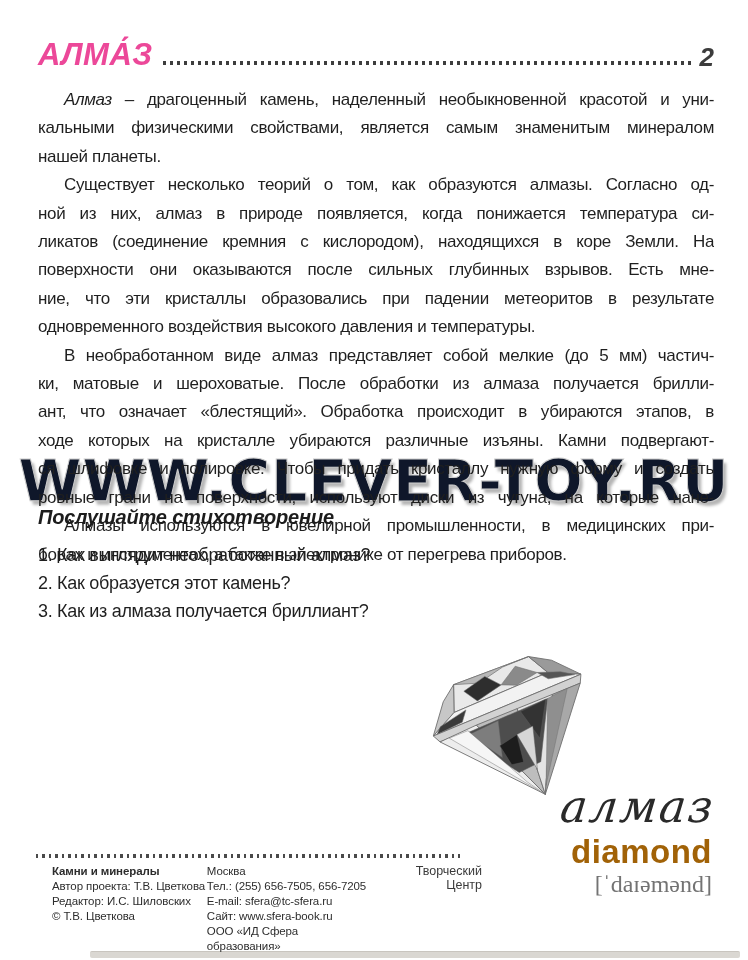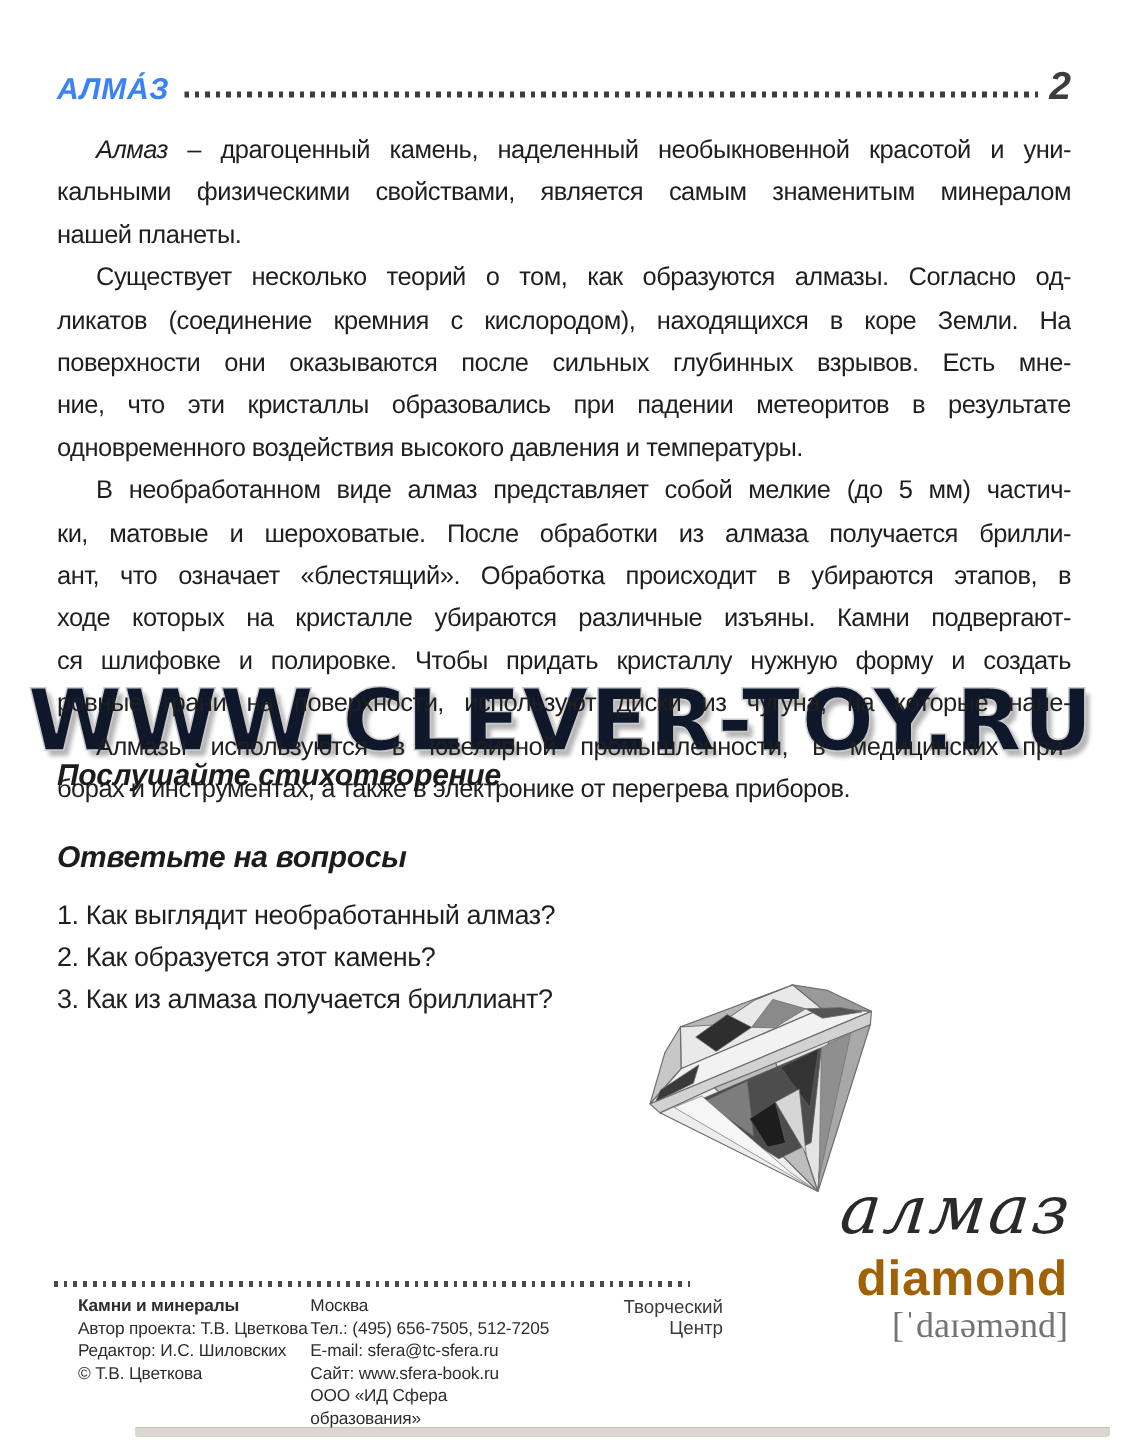--- a/index.html
+++ b/index.html
@@ -8,22 +8,22 @@
     font-family:"Liberation Sans",sans-serif;color:#1f1f1f;overflow:hidden;
   }
   .page{position:absolute;inset:0;}
 
   
   .titlebar{
     position:absolute;left:38px;right:34px;top:34px;height:36px;
     display:flex;align-items:flex-end;
   }
   .title{
-    font-size:20px;font-weight:bold;font-style:italic;letter-spacing:.5px;
-    color:#3b82f6;line-height:1;white-space:nowrap;
+    font-size:31px;font-weight:bold;font-style:italic;letter-spacing:.5px;
+    color:#ec4899;line-height:1;white-space:nowrap;
   }
   .leader{
     flex:1;height:4px;margin:0 8px 5px 10px;
     background-image:repeating-linear-gradient(90deg,#3d3d3d 0 3px,transparent 3px 7px);
   }
   .pageno{
     font-size:26px;font-weight:bold;font-style:italic;color:#3c3c3c;line-height:1;
   }
 
   
@@ -107,20 +107,21 @@
   <div class="watermark">WWW.CLEVER-TOY.RU</div>
 
   <div class="content">
     <div class="para">
         <div class="jline"><i>Алмаз</i> – драгоценный камень, наделенный необыкновенной красотой и уни-</div>
         <div class="jline">кальными физическими свойствами, является самым знаменитым минералом</div>
         <div class="jline last">нашей планеты.</div>
       </div>
     <div class="para">
         <div class="jline">Существует несколько теорий о том, как образуются алмазы. Согласно од-</div>
+        <div class="jline">ной из них, алмаз в природе появляется, когда понижается температура си-</div>
         <div class="jline">ликатов (соединение кремния с кислородом), находящихся в коре Земли. На</div>
         <div class="jline">поверхности они оказываются после сильных глубинных взрывов. Есть мне-</div>
         <div class="jline">ние, что эти кристаллы образовались при падении метеоритов в результате</div>
         <div class="jline last">одновременного воздействия высокого давления и температуры.</div>
       </div>
     <div class="para">
         <div class="jline">В необработанном виде алмаз представляет собой мелкие (до 5 мм) частич-</div>
         <div class="jline">ки, матовые и шероховатые. После обработки из алмаза получается брилли-</div>
         <div class="jline">ант, что означает «блестящий». Обработка происходит в убираются этапов, в</div>
         <div class="jline">ходе которых на кристалле убираются различные изъяны. Камни подвергают-</div>
@@ -128,21 +129,20 @@
         <div class="jline">ровные грани на поверхности, используют диски из чугуна, на которые нане-</div>
       </div>
     <div class="para">
         <div class="jline">Алмазы используются в ювелирной промышленности, в медицинских при-</div>
         <div class="jline last">борах и инструментах, а также в электронике от перегрева приборов.</div>
       </div>
   </div>
 
   <div class="col-left">
     <div class="sec-heading">Послушайте стихотворение</div>
-    <div class="sec-heading questions-heading">Ответьте на вопросы</div>
     <div class="questions">1. Как выглядит необработанный алмаз?
 2. Как образуется этот камень?
 3. Как из алмаза получается бриллиант?</div>
   </div>
 
 
   <div class="diamond-fig">
     <svg width="220" height="180" viewBox="0 0 220 180">
       <g transform="rotate(-22 110 90)">
 
@@ -183,21 +183,21 @@
   <div class="dotline"></div>
   <div class="footer">
     <div class="f-block f-credits">
       <div class="f-series">Камни и минералы</div>
       <div class="f-lines">Автор проекта: Т.В. Цветкова
 Редактор: И.С. Шиловских
 © Т.В. Цветкова</div>
     </div>
     <div class="f-block f-contacts">
       <div class="f-lines">Москва
-Тел.: (495) 656-7505, 512-7205
+Тел.: (255) 656-7505, 656-7205
 E-mail: sfera@tc-sfera.ru
 Сайт: www.sfera-book.ru
 ООО «ИД Сфера образования»</div>
     </div>
     <div class="f-logo">
       <div class="f-logo-text">Творческий
 Центр</div>
     </div>
   </div>
 

